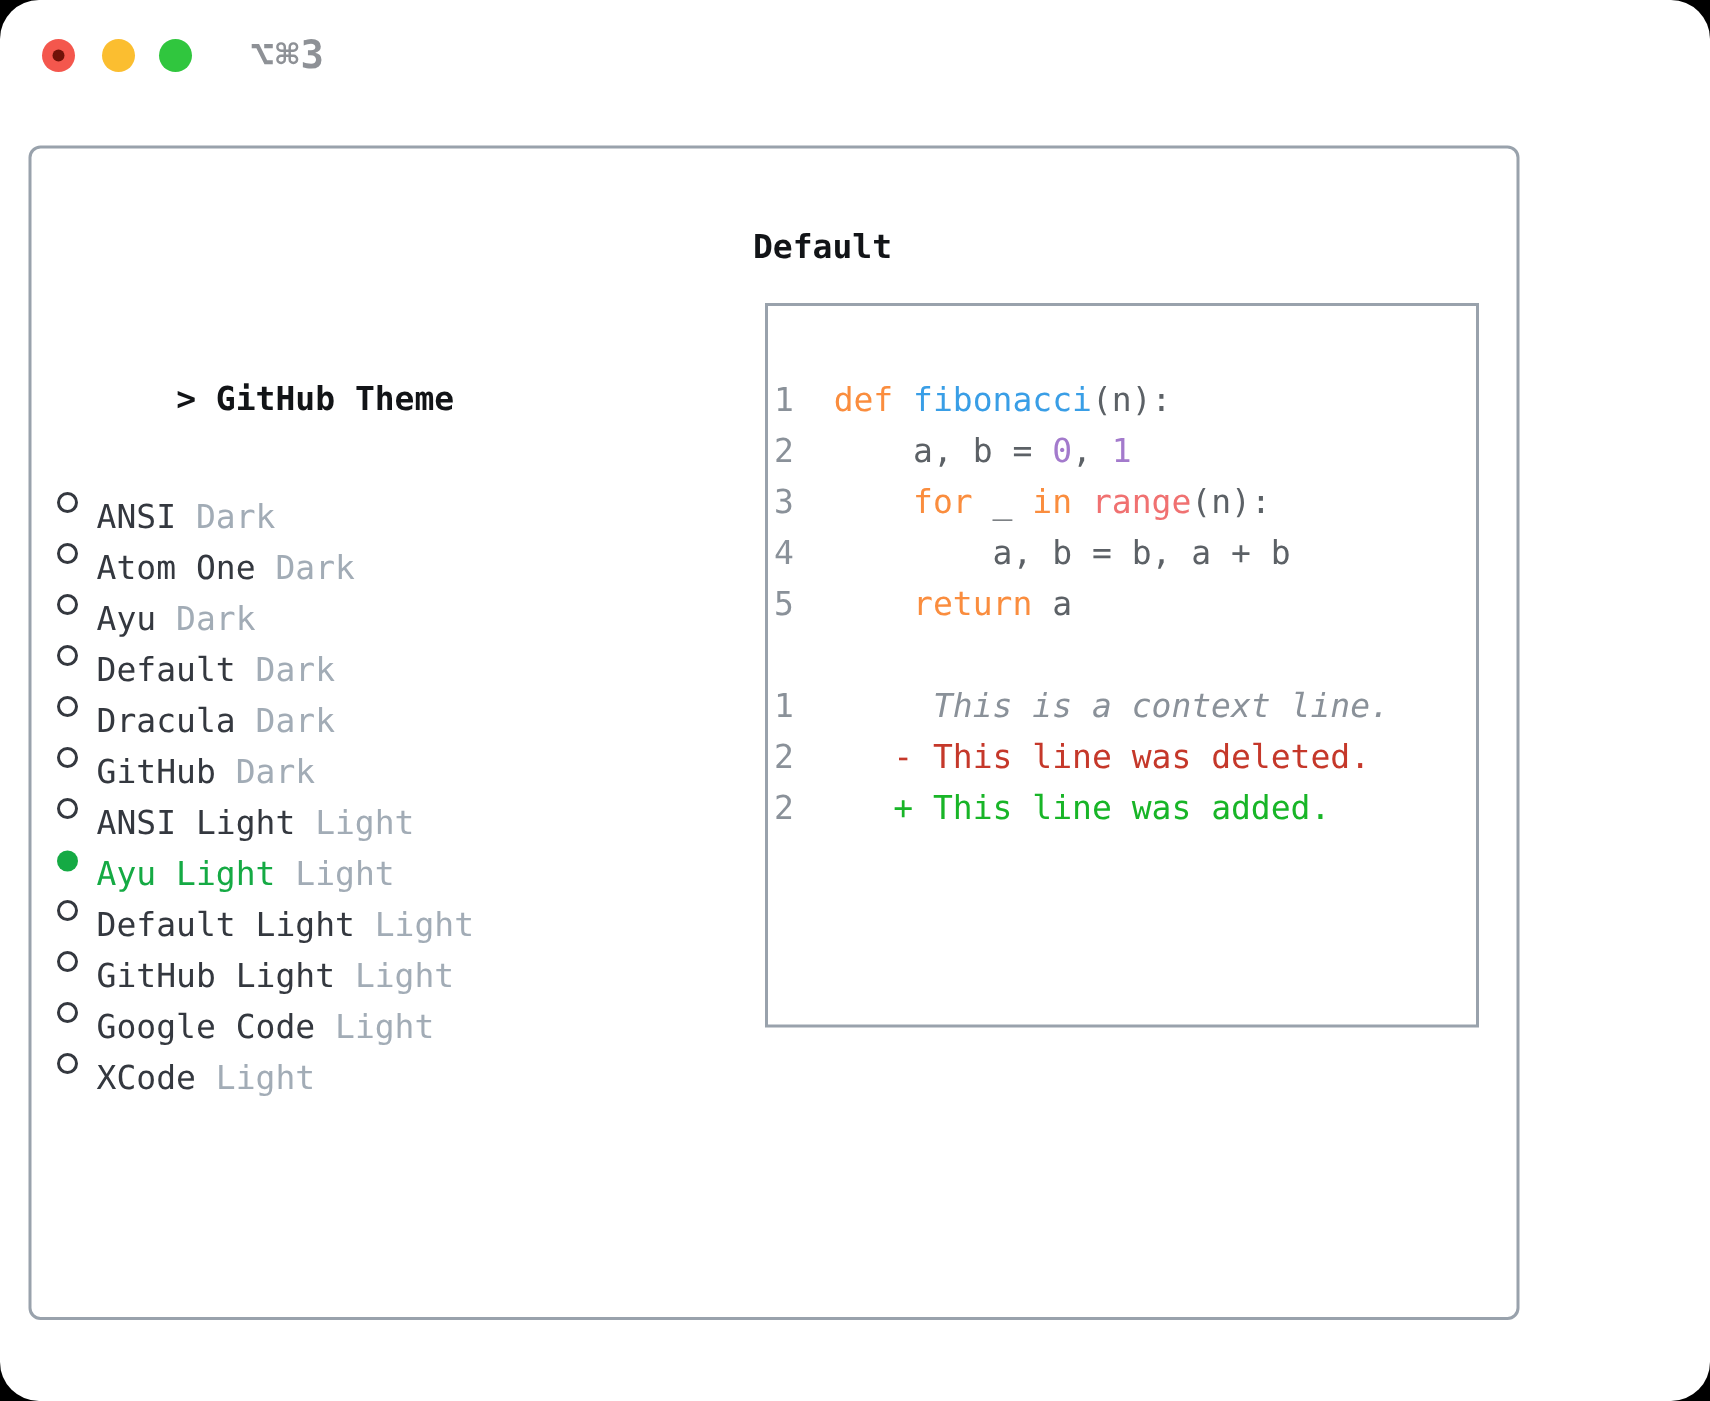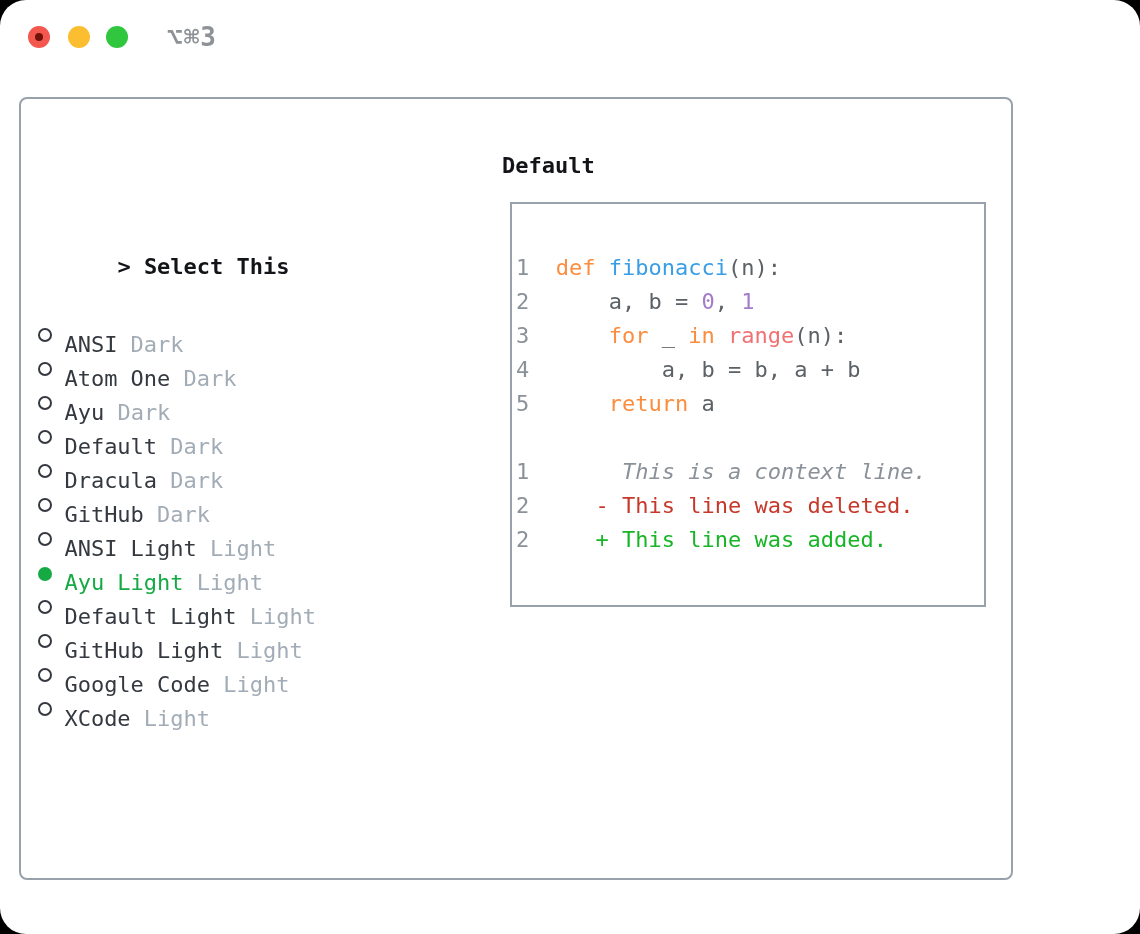--- a/index.html
+++ b/index.html
@@ -52,21 +52,21 @@
   .label { color:var(--text); }
   .label.sel { color:var(--accent_green); }
   .suffix { color:var(--muted); }
   .spacer { height:34px; }
   
   .preview-header {
     position:absolute; left:502px; top:149px; font-size:22px; line-height:34px;
     font-weight:bold; color:var(--heading);
   }
   .preview-box {
-    position:absolute; left:510px; top:202px; width:476px; height:405px;
+    position:absolute; left:510px; top:202px; width:476px; height:483px;
     border:2px solid var(--border); box-sizing:border-box; background:#fff;
   }
   .code {
     position:absolute; left:4px; top:47px; font-size:22px; line-height:34px; white-space:pre;
   }
   .crow { height:34px; white-space:pre; }
   .lnum { color:var(--line_number); }
   .tok-plain { color:var(--code_fg); }
   .tok-kw    { color:var(--keyword); }
   .tok-fn    { color:var(--function); }
@@ -85,21 +85,21 @@
     <div class="light red"></div>
     <div class="light yellow"></div>
     <div class="light green"></div>
     <div class="win-title">⌥⌘3</div>
   </div>
 
   <div class="panel"></div>
 
   <div class="left-col">
     <div class="lrow">
-      <span class="marker"><span class="prefix-char">&gt;</span></span><span class="hdr">Select This</span>
+      <span class="marker"><span class="prefix-char">&gt;</span></span><span class="hdr">GitHub Theme</span>
     </div>
     <div id="theme-list"><div class="lrow"><span class="marker"><span class="dot"></span></span><span class="label">ANSI</span><span class="suffix"> Dark</span></div><div class="lrow"><span class="marker"><span class="dot"></span></span><span class="label">Atom One</span><span class="suffix"> Dark</span></div><div class="lrow"><span class="marker"><span class="dot"></span></span><span class="label">Ayu</span><span class="suffix"> Dark</span></div><div class="lrow"><span class="marker"><span class="dot"></span></span><span class="label">Default</span><span class="suffix"> Dark</span></div><div class="lrow"><span class="marker"><span class="dot"></span></span><span class="label">Dracula</span><span class="suffix"> Dark</span></div><div class="lrow"><span class="marker"><span class="dot"></span></span><span class="label">GitHub</span><span class="suffix"> Dark</span></div><div class="lrow"><span class="marker"><span class="dot"></span></span><span class="label">ANSI Light</span><span class="suffix"> Light</span></div><div class="lrow"><span class="marker"><span class="dot filled"></span></span><span class="label sel">Ayu Light</span><span class="suffix"> Light</span></div><div class="lrow"><span class="marker"><span class="dot"></span></span><span class="label">Default Light</span><span class="suffix"> Light</span></div><div class="lrow"><span class="marker"><span class="dot"></span></span><span class="label">GitHub Light</span><span class="suffix"> Light</span></div><div class="lrow"><span class="marker"><span class="dot"></span></span><span class="label">Google Code</span><span class="suffix"> Light</span></div><div class="lrow"><span class="marker"><span class="dot"></span></span><span class="label">XCode</span><span class="suffix"> Light</span></div></div>
     <div class="spacer"></div>
     <div class="lrow">
       <span class="marker"></span>
     </div>
     
     
     
     

